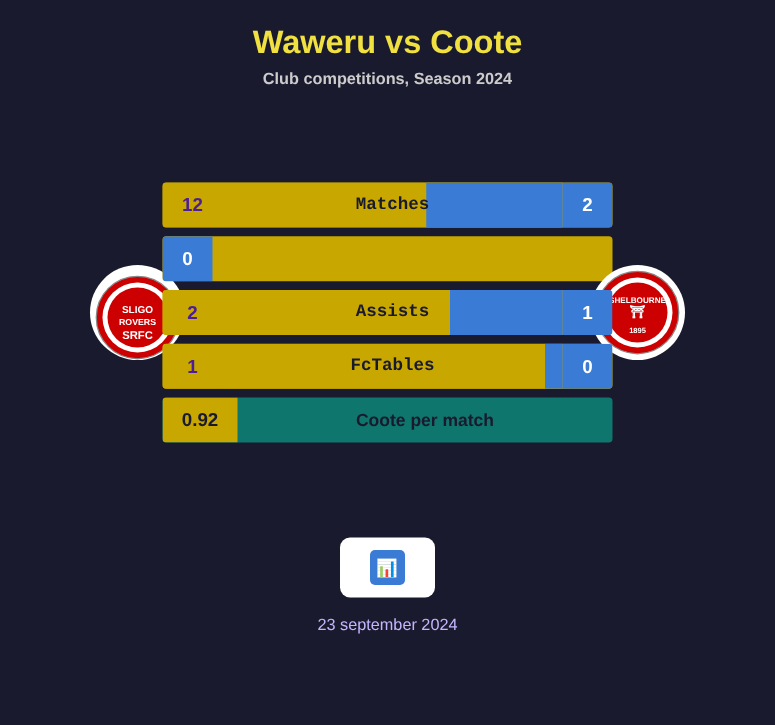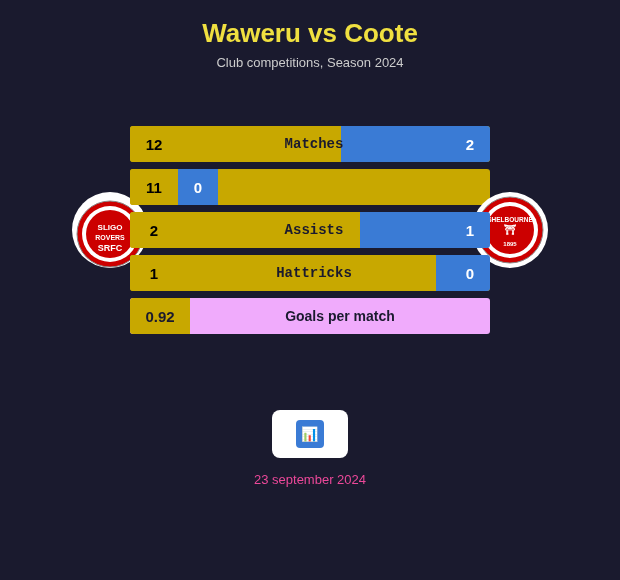--- a/index.html
+++ b/index.html
@@ -28,20 +28,22 @@
     .title {
       color: #f0e040;
       font-size: 26px;
       font-weight: bold;
       margin-bottom: 6px;
     }
 
     .subtitle {
       color: #ccc;
       font-size: 13px;
+      margin-bottom: 20px;
+      font-weight: bold;
     }
 
     .main-content {
       width: 100%;
       display: flex;
       align-items: center;
       justify-content: center;
       gap: 0;
       position: relative;
     }
@@ -81,21 +83,21 @@
       align-items: center;
       height: 36px;
       background: #c8a800;
       border-radius: 3px;
       overflow: hidden;
       position: relative;
     }
 
     .stat-left-val {
       background: #c8a800;
-      color: #000000;
+      color: #4c1d95;
       font-weight: bold;
       font-size: 15px;
       width: 48px;
       height: 100%;
       display: flex;
       align-items: center;
       justify-content: center;
       flex-shrink: 0;
       z-index: 2;
     }
@@ -138,21 +140,21 @@
       align-items: center;
       justify-content: center;
       flex-shrink: 0;
       z-index: 2;
     }
 
     .stat-row-single {
       display: flex;
       align-items: center;
       height: 36px;
-      background: #f0abfc;
+      background: #0f766e;
       border-radius: 3px;
       overflow: hidden;
       justify-content: flex-end;
     }
 
     .stat-single-left {
       background: #c8a800;
       color: #1a1a2e;
       font-weight: bold;
       font-size: 15px;
@@ -195,21 +197,21 @@
       font-weight: bold;
     }
 
     .fctables-text {
       color: #1a1a2e;
       font-weight: bold;
       font-size: 17px;
     }
 
     .date-text {
-      color: #ec4899;
+      color: #c4b5fd;
       font-size: 13px;
       margin-top: 14px;
     }
 
     
     .logo-circle-left {
       width: 76px;
       height: 76px;
       border-radius: 50%;
       background: white;
@@ -257,45 +259,44 @@
       <div class="stat-row">
         <div class="stat-left-val">12</div>
         <div class="stat-bar">
           <div class="stat-bar-fill" style="width:40%;"></div>
           <span class="stat-label">Matches</span>
         </div>
         <div class="stat-right-val">2</div>
       </div>
 
       <div class="stat-row">
-        <div class="stat-left-val">11</div>
         <div class="stat-right-val">0</div>
       </div>
 
       <div class="stat-row">
         <div class="stat-left-val">2</div>
         <div class="stat-bar">
           <div class="stat-bar-fill" style="width:33%;"></div>
           <span class="stat-label">Assists</span>
         </div>
         <div class="stat-right-val">1</div>
       </div>
 
       <div class="stat-row">
         <div class="stat-left-val">1</div>
         <div class="stat-bar">
           <div class="stat-bar-fill" style="width:5%;"></div>
-          <span class="stat-label">Hattricks</span>
+          <span class="stat-label">FcTables</span>
         </div>
         <div class="stat-right-val">0</div>
       </div>
 
       <div class="stat-row-single">
         <div class="stat-single-left">0.92</div>
-        <div class="stat-single-label">Goals per match</div>
+        <div class="stat-single-label">Coote per match</div>
       </div>
 
 
 
     </div>
 
     <div class="team-logo team-logo-right">
       <div class="logo-circle-right">
         <svg width="68" height="68" viewBox="0 0 68 68">
           <circle cx="34" cy="34" r="33" fill="#cc0000" stroke="#888" stroke-width="1"></circle>

